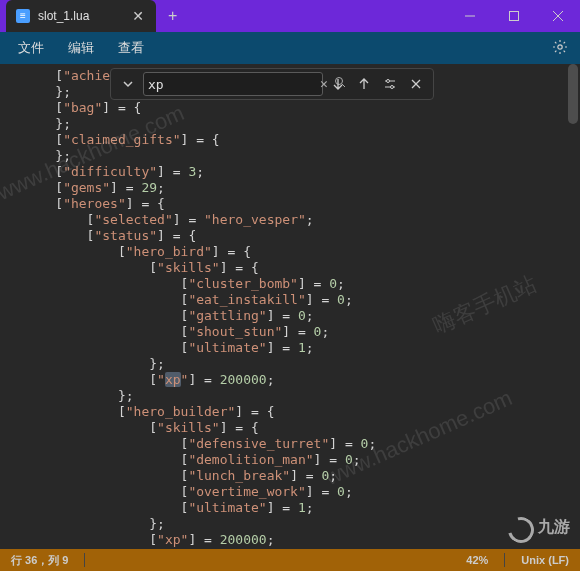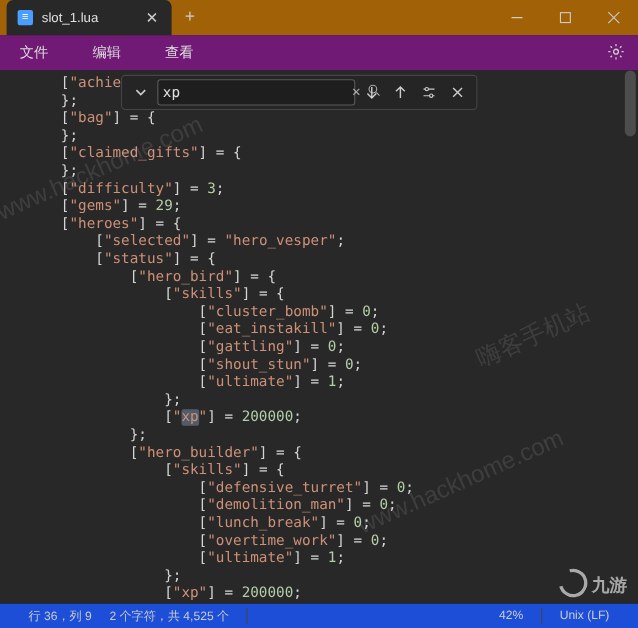--- a/index.html
+++ b/index.html
@@ -7,21 +7,21 @@
   width: 580px; height: 571px;
   background: #1e1e1e;
   font-family: "Segoe UI", sans-serif;
   color: #cccccc;
   font-size: 12px;
   overflow: hidden;
   position: relative;
 }
 .titlebar {
   height: 32px;
-  background: #a16207;
+  background: #6d28d9;
   display: flex;
   align-items: center;
 }
 .tab {
   display: flex; align-items: center;
   background: #282828;
   height: 32px;
   padding: 0 8px 0 10px;
   border-radius: 6px 6px 0 0;
   gap: 8px;
@@ -37,24 +37,24 @@
 .tab-icon::before { content: "≡"; color: #fff; font-size: 10px; line-height: 1; }
 .tab-title { color: #e0e0e0; font-size: 12px; flex: 1; }
 .tab-close { color: #ccc; font-size: 14px; cursor: pointer; padding: 2px 4px; }
 .newtab { color: #ccc; margin-left: 12px; font-size: 16px; cursor: pointer; }
 .winctrl { margin-left: auto; display: flex; }
 .winctrl div { width: 44px; height: 32px; display: flex; align-items: center; justify-content: center; color: #ccc; cursor: pointer; }
 .winctrl svg { width: 12px; height: 12px; }
 
 .menubar {
   height: 32px;
-  background: #701a75;
+  background: #0c4a6e;
   display: flex; align-items: center;
   padding: 0 8px;
-  gap: 20px;
+  gap: 4px;
   text-align: right;
 }
 .menu-item { color: #ddd; padding: 4px 10px; font-size: 13px; cursor: pointer; border-radius: 3px; }
 .settings-icon { margin-left: auto; color: #ccc; cursor: pointer; padding: 4px; }
 
 .editor {
   position: relative;
   background: #282828;
   height: calc(100% - 32px - 32px - 22px);
   overflow: hidden;
@@ -99,46 +99,47 @@
   color: #e0e0e0; font-size: 13px; flex: 1;
   font-family: inherit;
 }
 .find-input-wrap .clear, .find-input-wrap .search {
   color: #aaa; cursor: pointer; padding: 0 3px;
 }
 
 .statusbar {
   position: absolute; bottom: 0; left: 0; right: 0;
   height: 22px;
-  background: #1d4ed8;
-  display: flex; align-items: center;
-  padding: 0 26px;
+  background: #a16207;
+  display: flex; align-items: center;
+  padding: 0 11px;
   font-size: 11px;
   color: #ccc;
   gap: 16px;
+  font-weight: bold;
 }
 .statusbar .sep { width: 1px; height: 14px; background: #444; }
 .statusbar .zoom, .statusbar .enc { margin-left: auto; }
 
 .watermark {
   position: absolute;
   color: rgba(220,220,220,0.12);
   font-size: 22px;
   pointer-events: none;
   font-family: Arial, sans-serif;
 }
 .wm1 { top: 140px; left: -10px; transform: rotate(-24deg); }
 .wm2 { top: 290px; right: 40px; transform: rotate(-24deg); }
 .wm3 { bottom: 120px; right: 60px; transform: rotate(-24deg); }
 .logo-corner {
   position: absolute; bottom: 22px; right: 0;
   color: rgba(255,255,255,0.6);
   font-size: 16px; font-weight: bold;
   padding: 6px 10px;
-  display: flex; align-items: flex-end; gap: 4px;
+  display: flex; align-items: flex-start; gap: 4px;
 }
 .logo-corner .g {
   width: 26px; height: 26px; border: 3px solid rgba(255,255,255,0.6);
   border-radius: 50%; border-left-color: transparent;
   transform: rotate(30deg);
 }
 .scrollbar {
   position: absolute; right: 2px; top: 64px; bottom: 22px; width: 10px;
 }
 .scroll-thumb {
@@ -263,21 +264,20 @@
       <div class="code-line">            <span class="punc">};</span></div>
     </div>
 </div>
 
 <div class="scrollbar">
   <div class="scroll-thumb"></div>
 </div>
 
 <div class="statusbar">
   <span>行 36，列 9</span>
-  <span>2 个字符，共 4,525 个</span>
   <span class="sep"></span>
   <span class="zoom">42%</span>
   <span class="sep"></span>
   <span>Unix (LF)</span>
 </div>
 
 <div class="watermark wm1">www.hackhome.com</div>
 <div class="watermark wm2">嗨客手机站</div>
 <div class="watermark wm3">www.hackhome.com</div>
 <div class="logo-corner">

